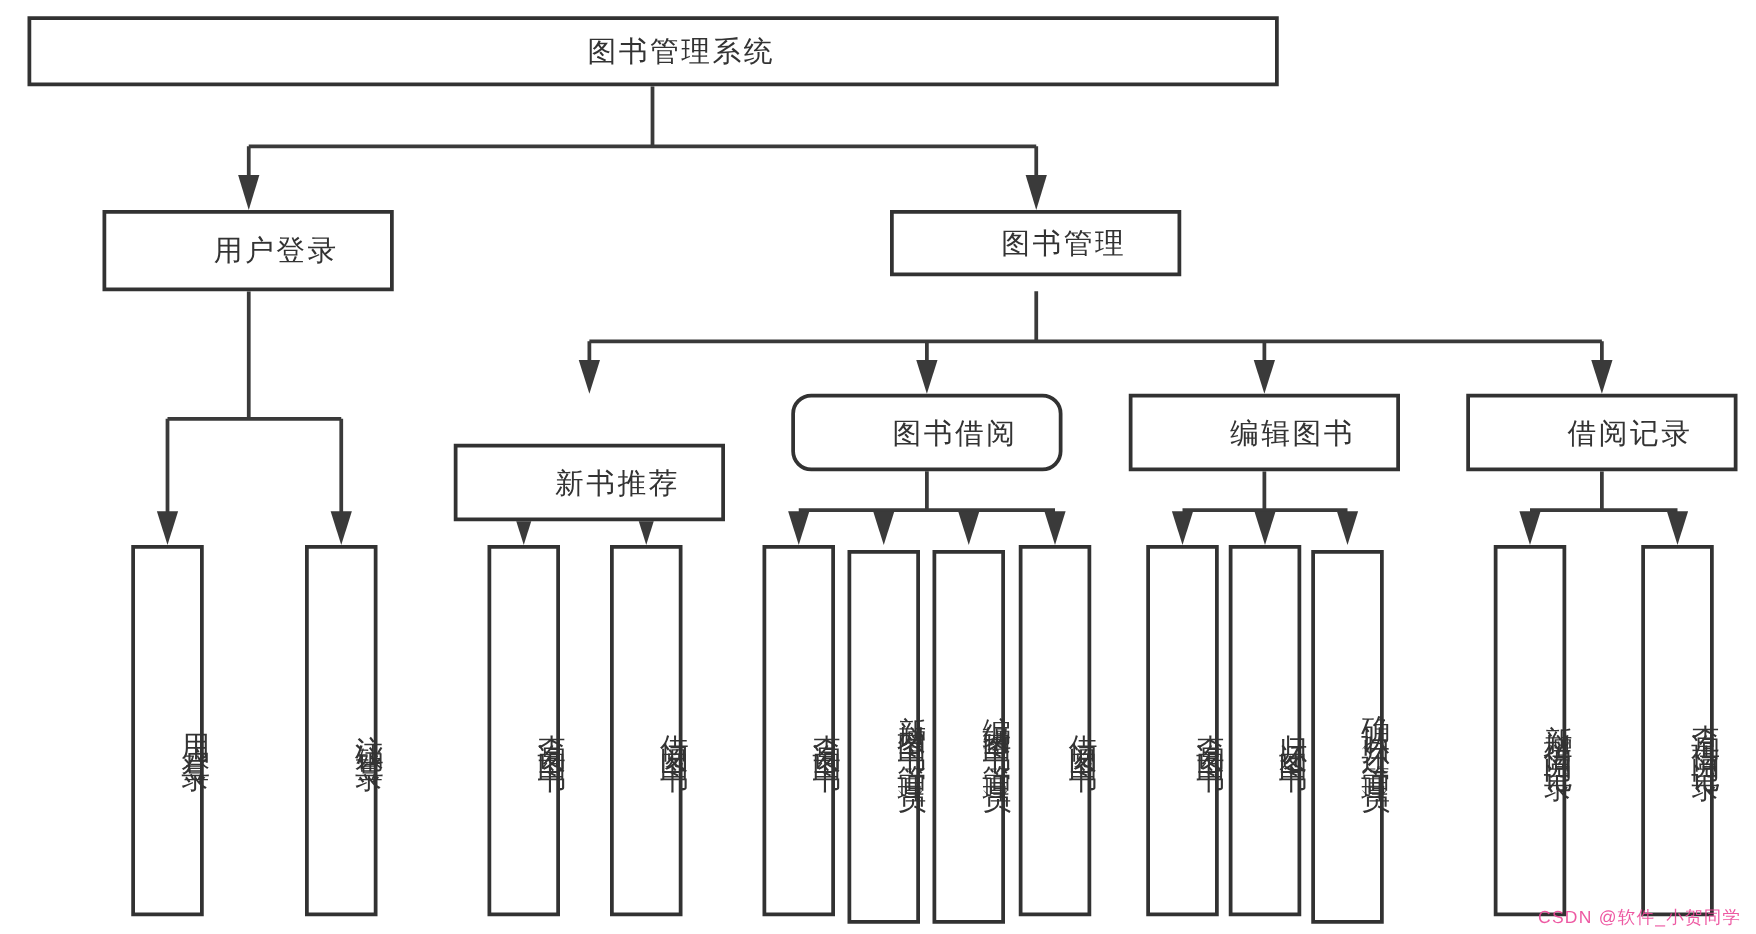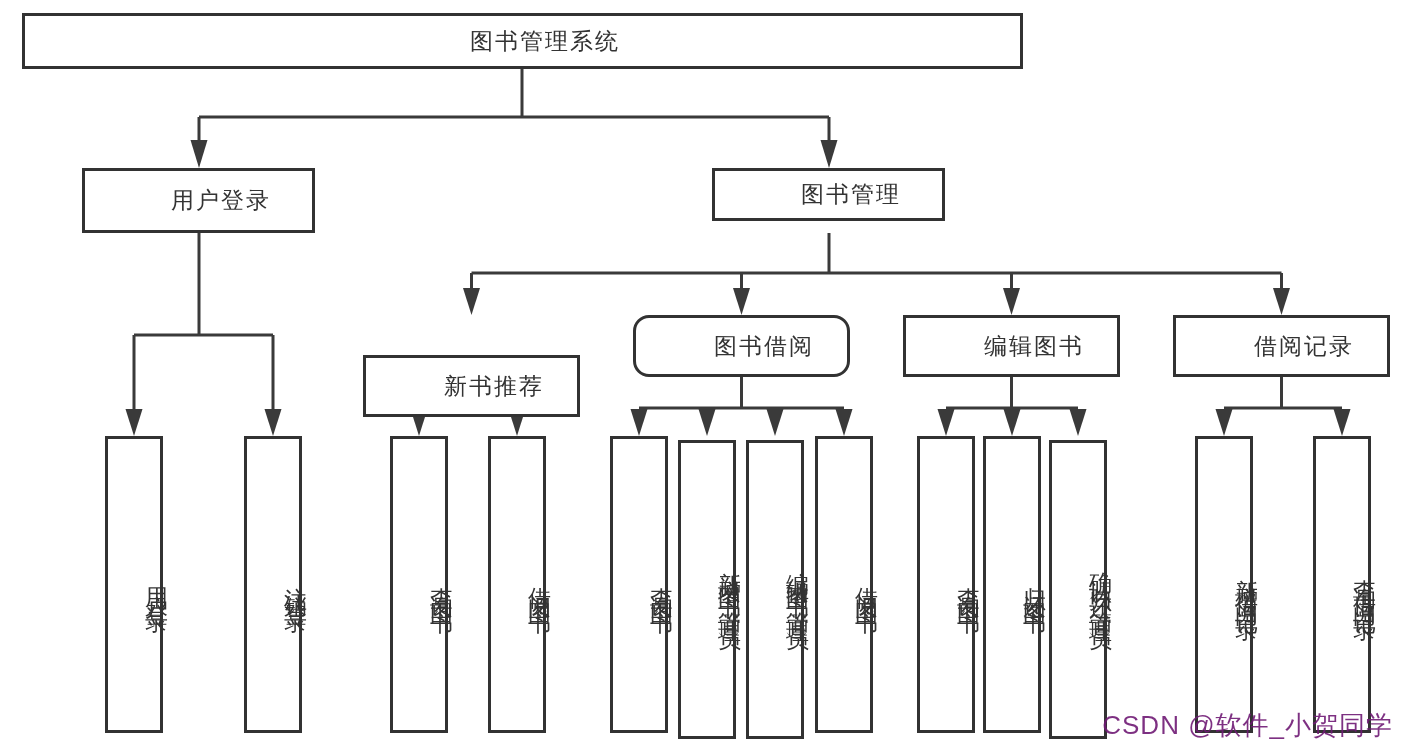--- a/index.html
+++ b/index.html
@@ -14,21 +14,21 @@
     display:flex; align-items:center; justify-content:center;padding-left:45px;
   }
   .hbox { font-size:23px; letter-spacing:2px; }
   .vbox { font-size:23px; }
   .vbox .vtext {
     writing-mode:vertical-rl; text-orientation:mixed;
     letter-spacing:8px; line-height:1;
   }
   .watermark {
     position:absolute; right:12px; bottom:4px;
-    font-size:26px; color:#701a75; letter-spacing:1px; opacity:.9;
+    font-size:14px; color:#ec4899; letter-spacing:1px; opacity:.9;
     white-space:nowrap;
   }
 </style>
 </head>
 <body>
 
 <div class="stage">
 
   <svg class="connectors" viewBox="0 0 1405 747" xmlns="http://www.w3.org/2000/svg">
     <g stroke="#3a3a3a" stroke-width="3" fill="none">

